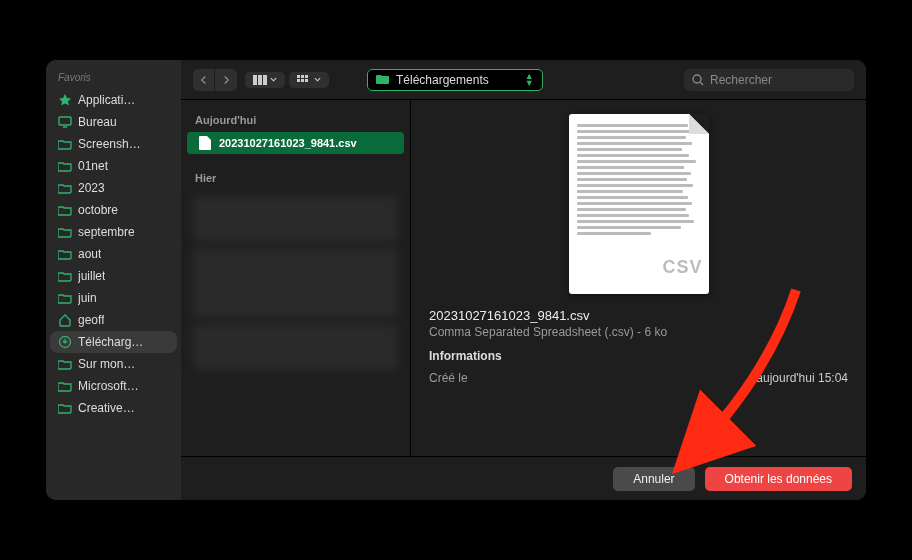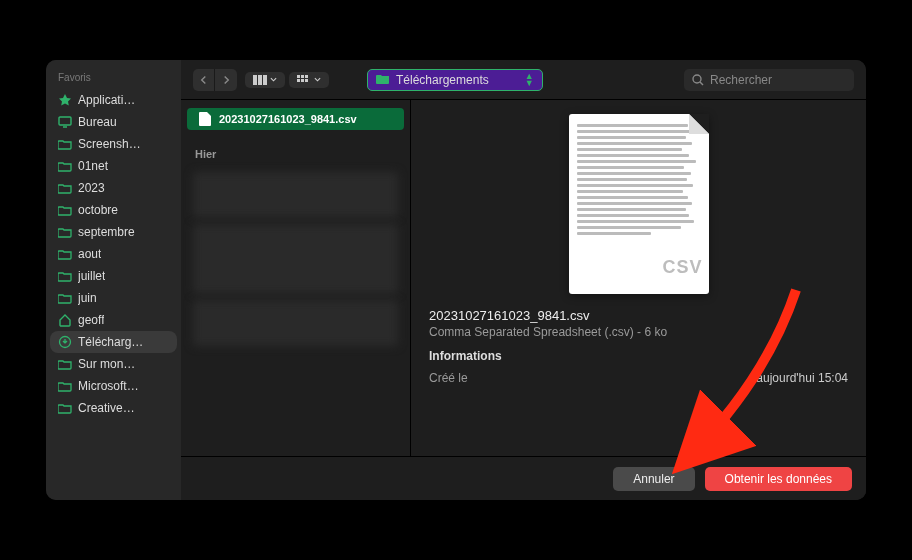--- a/index.html
+++ b/index.html
@@ -1,31 +1,31 @@
 <!DOCTYPE html>
 <html><head>
 <meta charset="utf-8">
 <style>
 * { margin: 0; padding: 0; box-sizing: border-box; font-family: -apple-system, BlinkMacSystemFont, "Segoe UI", sans-serif; }
 body { background: #000; display: flex; align-items: center; justify-content: center; height: 560px; width: 912px; overflow: hidden; }
 .window { width: 820px; height: 440px; background: #1e1e1e; border-radius: 10px; display: flex; overflow: hidden; box-shadow: 0 20px 60px rgba(0,0,0,0.6); position: relative; }
 .sidebar { width: 135px; background: #282828; padding: 8px 0; overflow-y: auto; flex-shrink: 0; }
-.sidebar-header { color: #7a7a7a; font-size: 10px; padding: 4px 12px 6px; }
+.sidebar-header { color: #7a7a7a; font-size: 10px; padding: 4px 12px 6px; font-style: italic; }
 .sidebar-item { display: flex; align-items: flex-end; gap: 6px; padding: 4px 12px; color: #ddd; font-size: 12px; cursor: pointer; white-space: nowrap; overflow: hidden; text-overflow: ellipsis; }
 .sidebar-item.selected { background: #3a3a3a; border-radius: 8px; margin: 0 4px; padding: 4px 8px; }
 .sidebar-icon { width: 14px; height: 14px; color: #2fb26b; flex-shrink: 0; display: inline-flex; align-items: center; justify-content: center; }
 .sidebar-item span.label { overflow: hidden; text-overflow: ellipsis; }
 .main { flex: 1; display: flex; flex-direction: column; background: #1e1e1e; }
 .toolbar { height: 40px; display: flex; align-items: center; padding: 0 12px; gap: 8px; border-bottom: 1px solid #000; }
 .nav-group { display: flex; background: #2f2f2f; border-radius: 5px; overflow: hidden; }
 .nav-btn { width: 22px; height: 22px; display: flex; align-items: center; justify-content: center; color: #888; cursor: pointer; }
 .nav-btn:first-child { border-right: 1px solid #1a1a1a; }
 .view-group { display: flex; gap: 4px; }
 .view-btn { background: #2f2f2f; border-radius: 5px; padding: 3px 8px; display: flex; align-items: center; gap: 3px; color: #ccc; font-size: 11px; cursor: pointer; }
-.path-selector { background: #4c1d95; border: 1px solid #2fb26b; border-radius: 5px; padding: 3px 8px; display: flex; align-items: flex-start; gap: 6px; color: #ddd; font-size: 12px; margin-left: 30px; cursor: pointer; }
+.path-selector { background: #000000; border: 1px solid #2fb26b; border-radius: 5px; padding: 3px 8px; display: flex; align-items: flex-start; gap: 6px; color: #ddd; font-size: 12px; margin-left: 30px; cursor: pointer; }
 .path-selector .folder-glyph { color: #2fb26b; }
 .path-selector .chevrons { margin-left: 30px; color: #2fb26b; font-size: 9px; line-height: 7px; }
 .search-box { margin-left: auto; background: #2a2a2a; border-radius: 5px; padding: 4px 8px; display: flex; align-items: center; gap: 6px; color: #888; font-size: 12px; width: 170px; }
 .content { flex: 1; display: flex; overflow: hidden; }
 .list-pane { width: 230px; background: #1e1e1e; border-right: 1px solid #000; padding: 8px 0; overflow-y: auto; }
 .list-section-header { color: #999; font-size: 11px; font-weight: 600; padding: 6px 14px; }
 .file-row { display: flex; align-items: center; gap: 8px; padding: 4px 12px; margin: 0 6px; color: #eee; font-size: 11px; cursor: pointer; border-radius: 4px; }
 .file-row.selected { background: #0a6b3a; color: #fff; font-weight: 600; }
 .file-icon { width: 12px; height: 14px; background: #fff; border-radius: 1px; flex-shrink: 0; position: relative; }
 .file-icon::after { content: ""; position: absolute; top: 0; right: 0; border-style: solid; border-width: 0 4px 4px 0; border-color: transparent #0a6b3a transparent transparent; }
@@ -234,20 +234,21 @@
         <svg width="12" height="12" viewBox="0 0 12 12">
             <circle cx="5" cy="5" r="4" stroke="currentColor" stroke-width="1.4" fill="none"></circle>
             <line x1="8" y1="8" x2="11" y2="11" stroke="currentColor" stroke-width="1.4"></line>
           </svg>
         <span>Rechercher</span>
       </div>
     </div>
 
     <div class="content">
       <div class="list-pane">
+        <div class="list-section-header">Aujourd'hui</div>
         <div id="files-today">
             <div class="file-row selected">
               <span class="file-icon"></span>
               <span>20231027161023_9841.csv</span>
             </div>
           </div>
         <div class="list-section-header" style="margin-top:12px">Hier</div>
         <div class="blur-block"></div>
         <div class="blur-block taller"></div>
         <div class="blur-block"></div>

